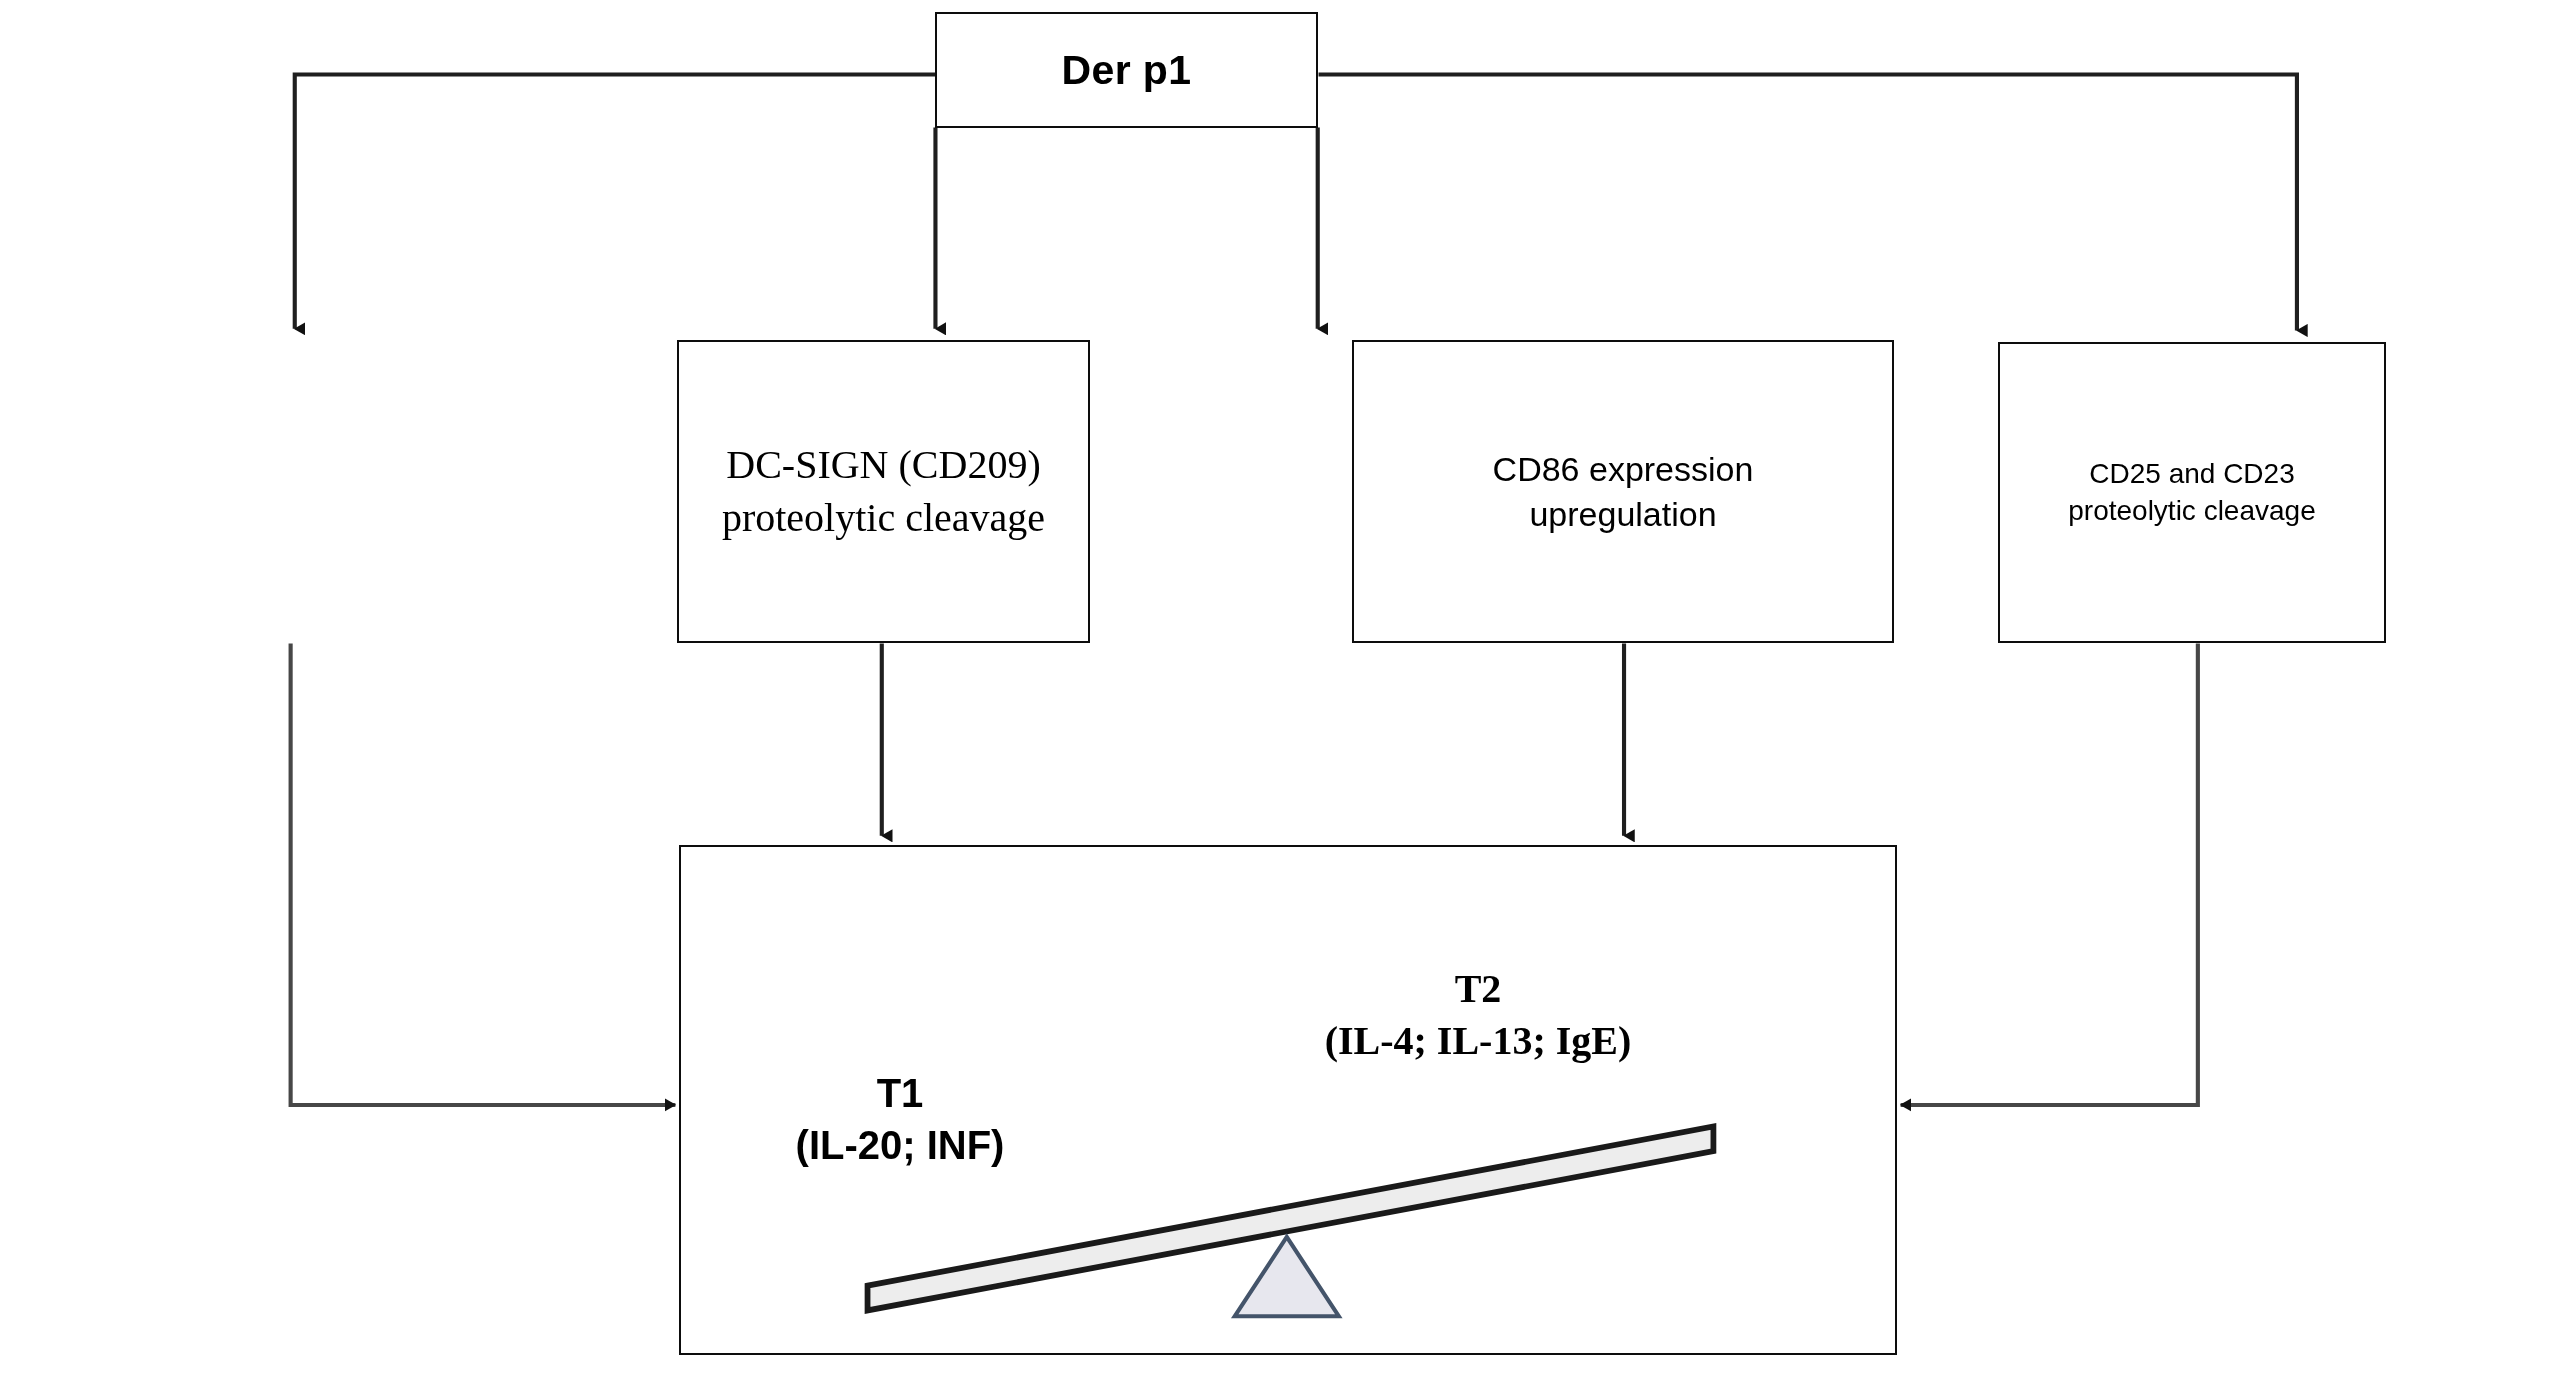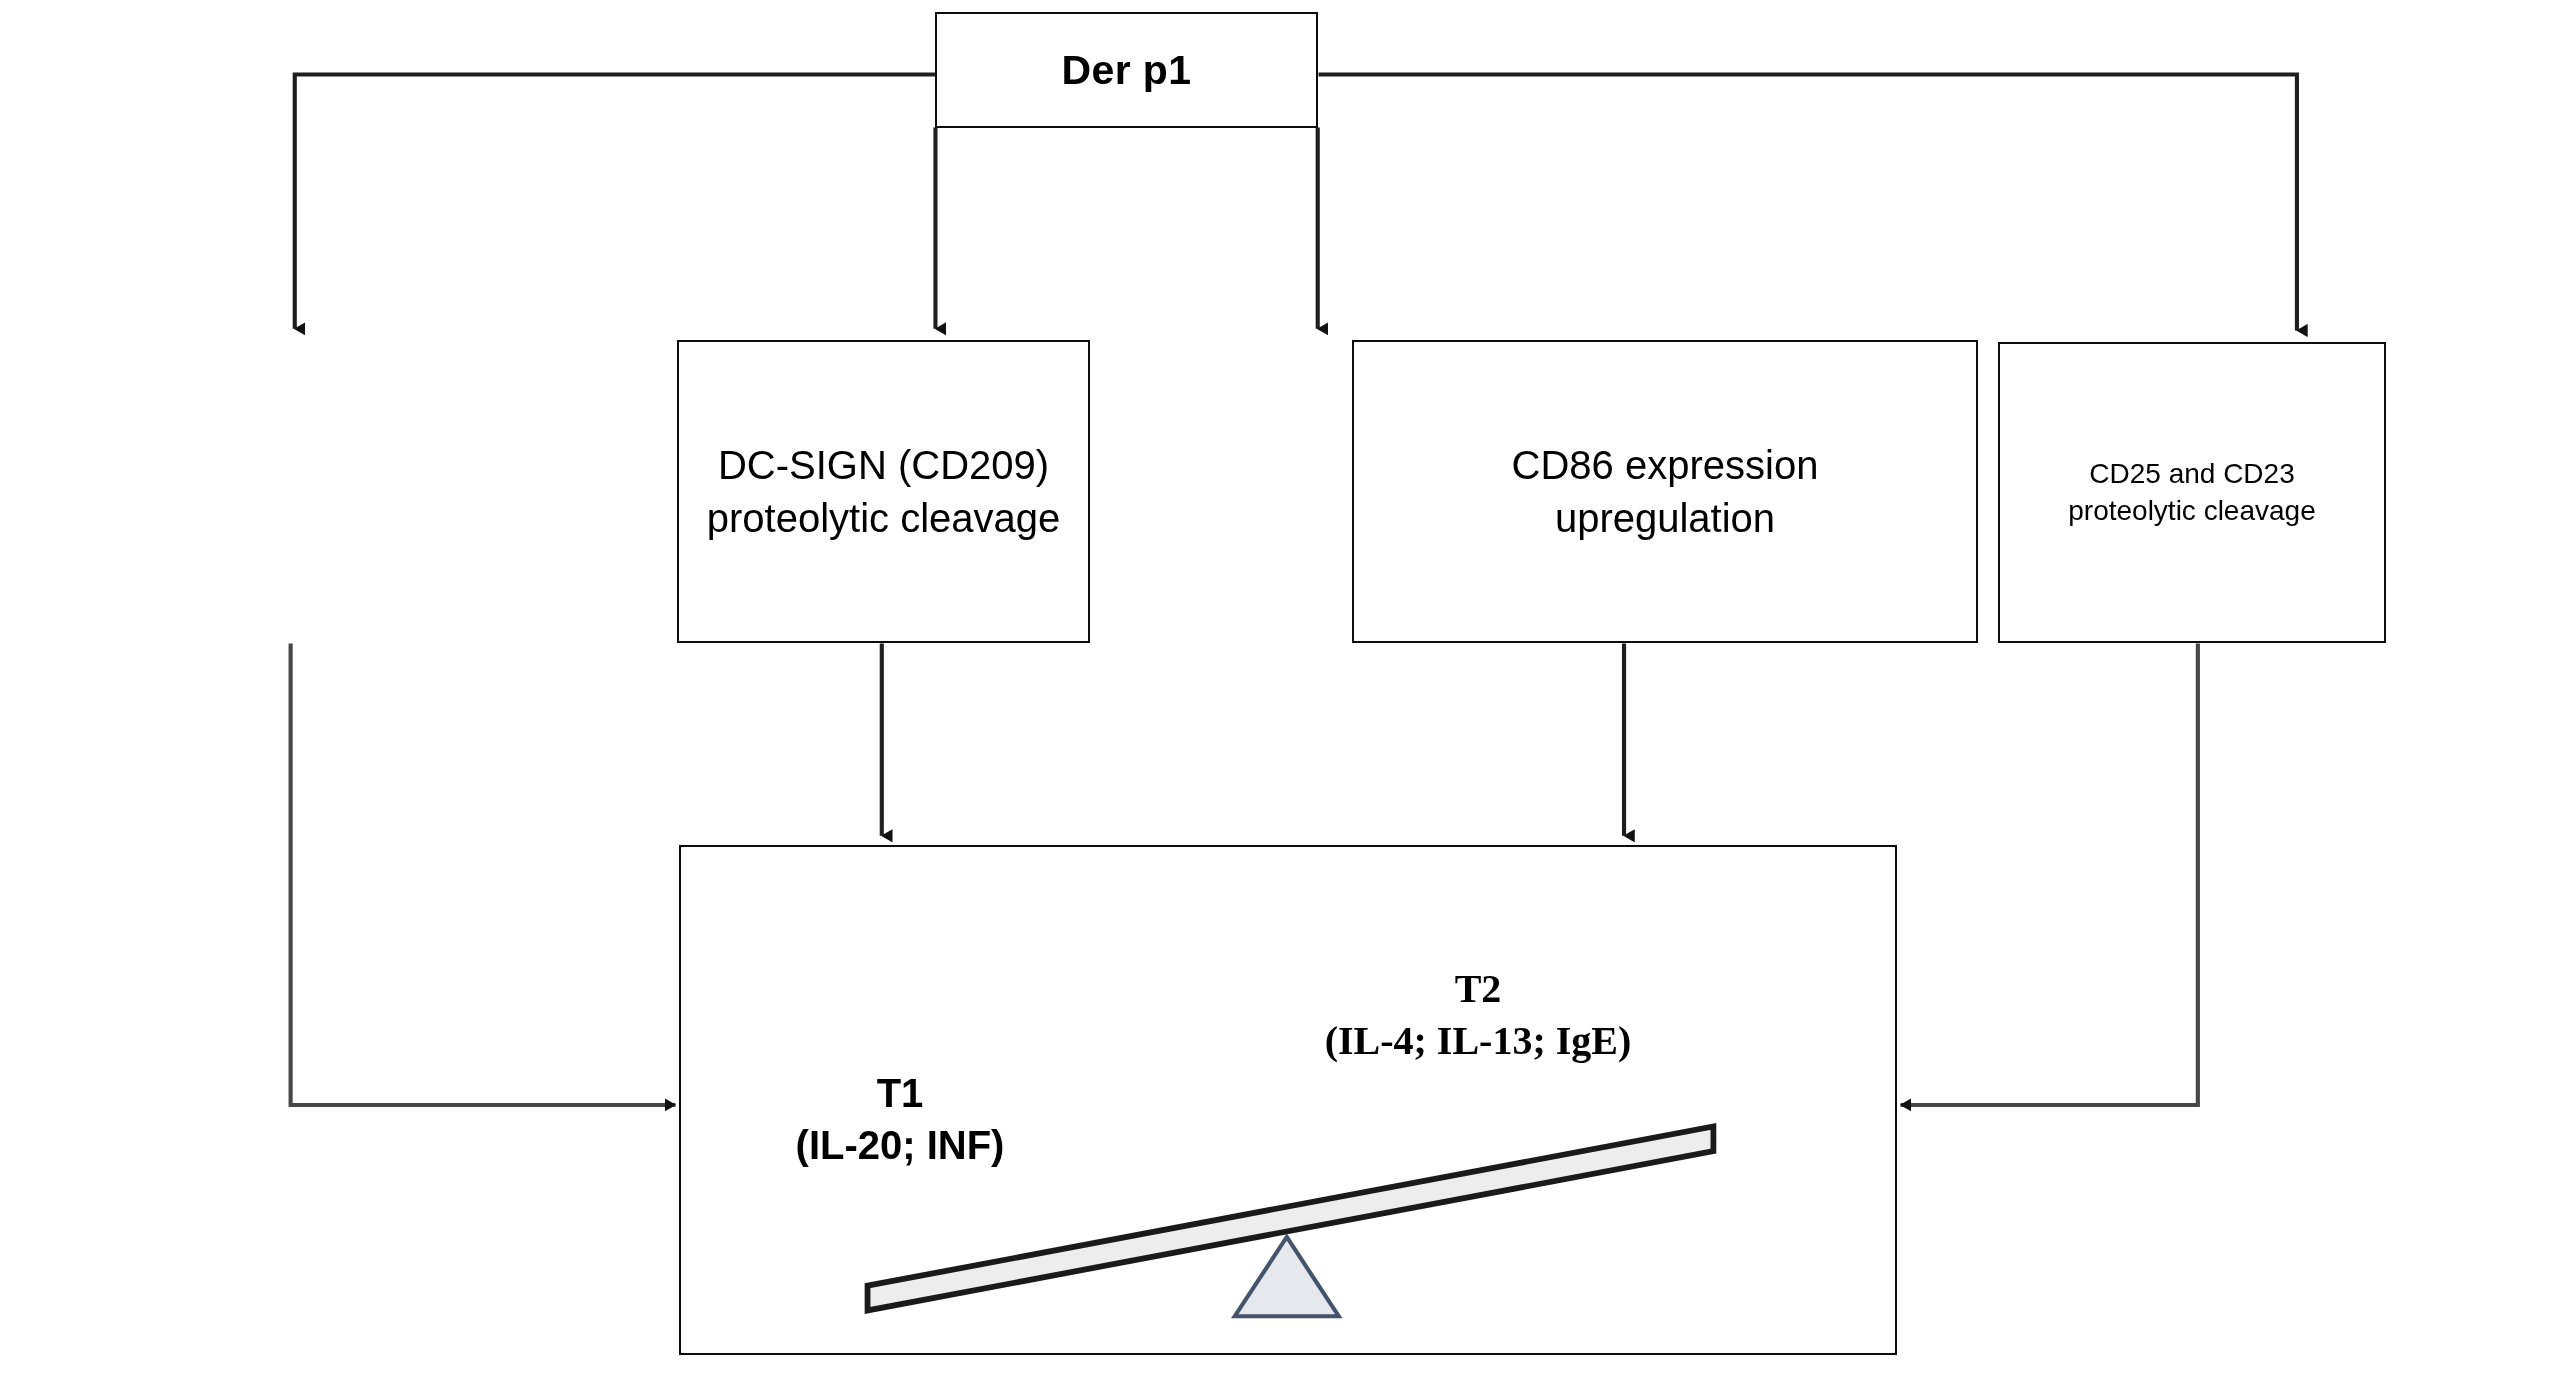--- a/index.html
+++ b/index.html
@@ -40,24 +40,25 @@
     font-size:41px; font-weight:bold;
     letter-spacing:0.4px;
   }
   #node-cd40{
     left:12.4px;  top:340px; width:566px;  height:303px;
     font-size:40px;
   }
   #node-dcsign{
     left:677px; top:340px; width:413px;  height:303px;
     font-size:40px;
+    font-family:Liberation Serif, serif;
   }
   #node-cd86{
-    left:1352px; top:340px; width:626px; height:303px;
-    font-size:40px;
+    left:1352px; top:340px; width:542px; height:303px;
+    font-size:34px;
   }
   #node-cd25{
     left:1998px; top:342px; width:388px; height:301px;
     font-size:28px;
   }
   #node-balance{
     left:679px; top:845px; width:1218px; height:510px;
     display:block;
   }
 

